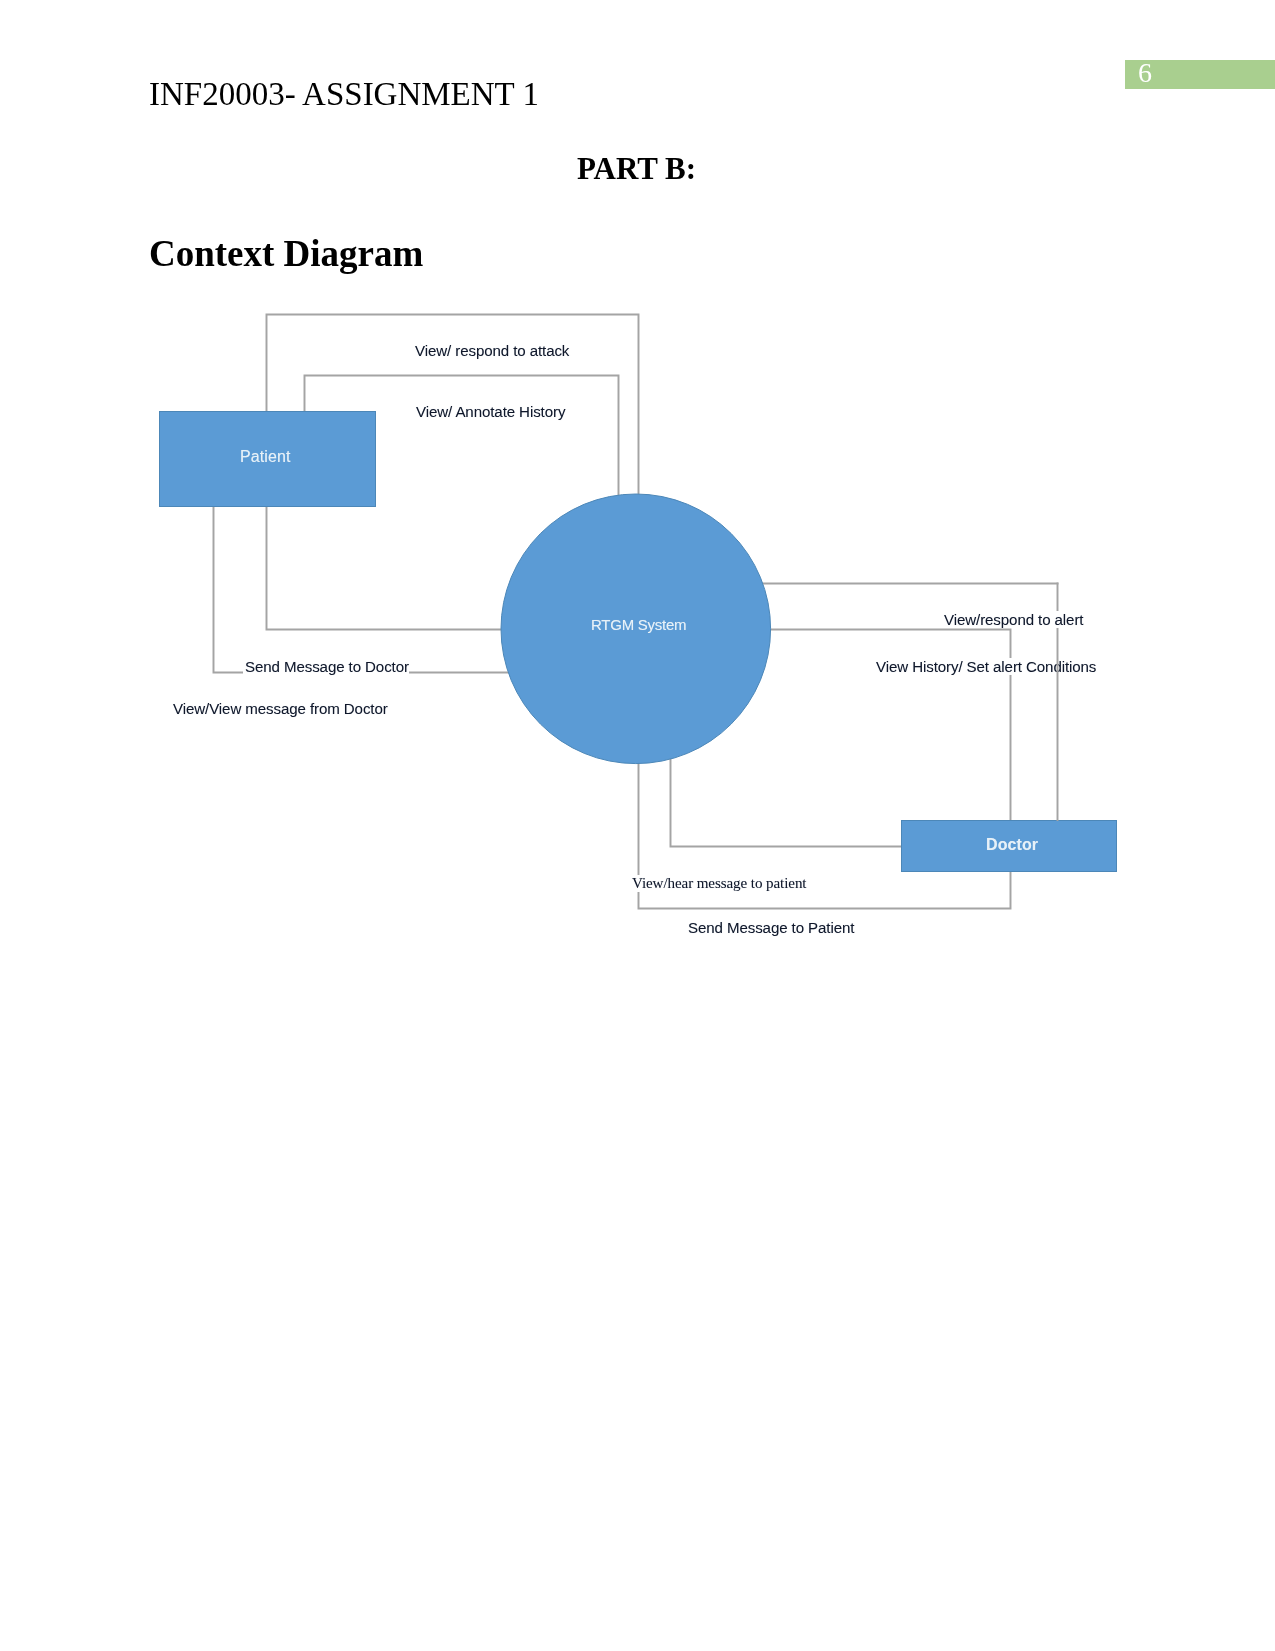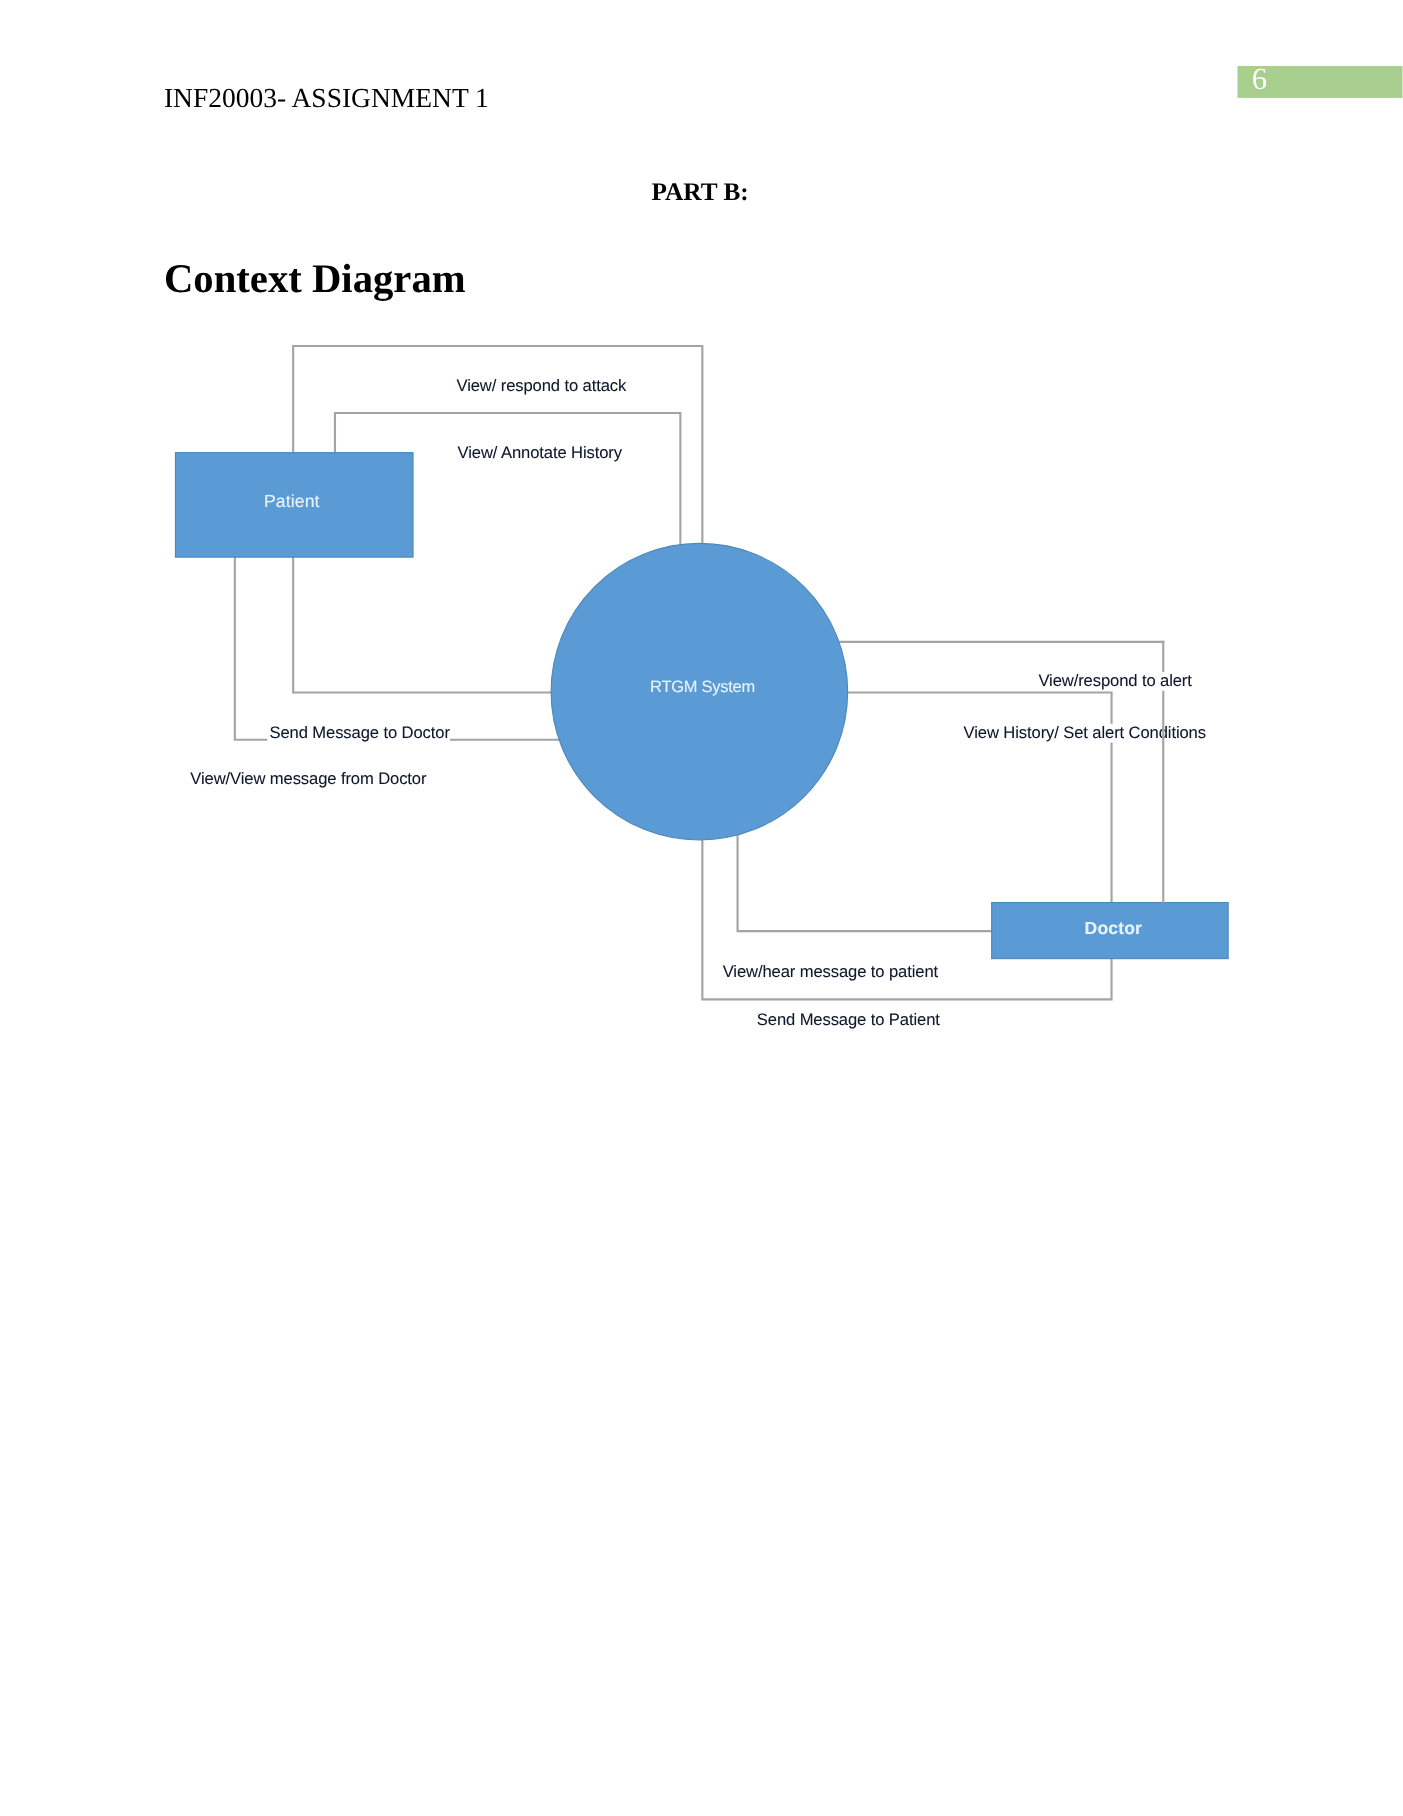--- a/index.html
+++ b/index.html
@@ -28,32 +28,31 @@
     color: #ffffff;
     font-size: 28px;
     line-height: 25px;
     padding-left: 13px;
     box-sizing: border-box;
   }
   .doc-header {
     position: absolute;
     left: 149px;
     top: 76px;
-    font-size: 25px;
+    font-size: 33px;
     color: #000;
   }
   .part-b {
     position: absolute;
     left: 0;
     top: 151px;
     width: 1273px;
     text-align: center;
-    font-size: 23px;
+    font-size: 31px;
     font-weight: bold;
-    margin-top: 11px;
   }
   .section-title {
     position: absolute;
     left: 149px;
     top: 232px;
     font-size: 37px;
     font-weight: bold;
   }
 
   
@@ -127,21 +126,21 @@
 
     <div class="node-label" style="left:240px; top:448px;">Patient</div>
     <div class="node-label tight" style="left:591px; top:616px;">RTGM System</div>
     <div class="node-label" style="left:986px; top:836px;font-weight:bold;">Doctor</div>
 
     <div class="dlabel" style="left:413px; top:302px;">View/ respond to attack</div>
     <div class="dlabel" style="left:414px; top:363px;">View/ Annotate History</div>
     <div class="dlabel" style="left:243px; top:618px;">Send Message to Doctor</div>
     <div class="dlabel" style="left:171px; top:660px;">View/View message from Doctor</div>
     <div class="dlabel" style="left:874px; top:618px;">View History/ Set alert Conditions</div>
-    <div class="dlabel" style="left:655px; top:835px;">View/hear message to patient</div>
+    <div class="dlabel" style="left:630px; top:835px;font-family:Liberation Serif, serif;">View/hear message to patient</div>
     <div class="dlabel" style="left:686px; top:879px;">Send Message to Patient</div>
 
     <svg class="overlay-lines" width="1275" height="1000" viewBox="0 0 1275 1000">
       <g stroke-width="1.95" fill="none" stroke-linecap="square" stroke="#a4a4a4">
         <path d="M1057.5,583.5 L1057.5,820"></path>
       </g>
     </svg>
 
     <div class="dlabel" style="left:942px; top:571px;">View/respond to alert</div>
   </div>

